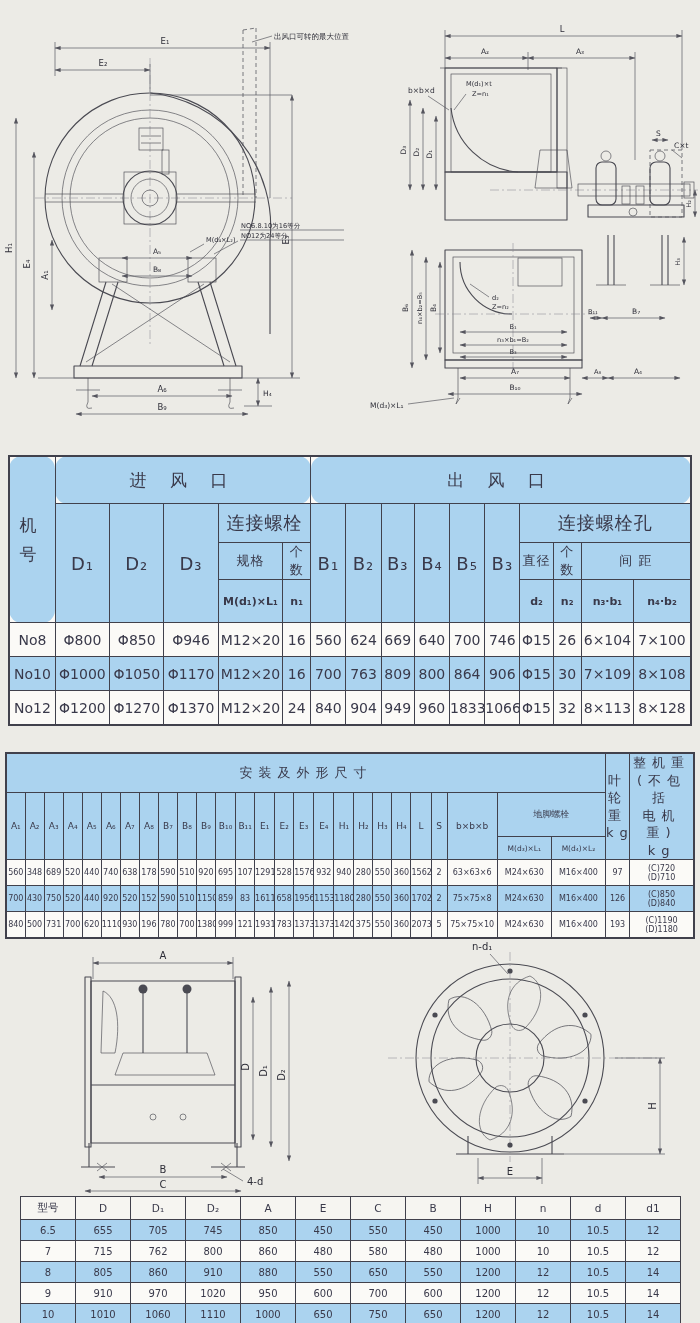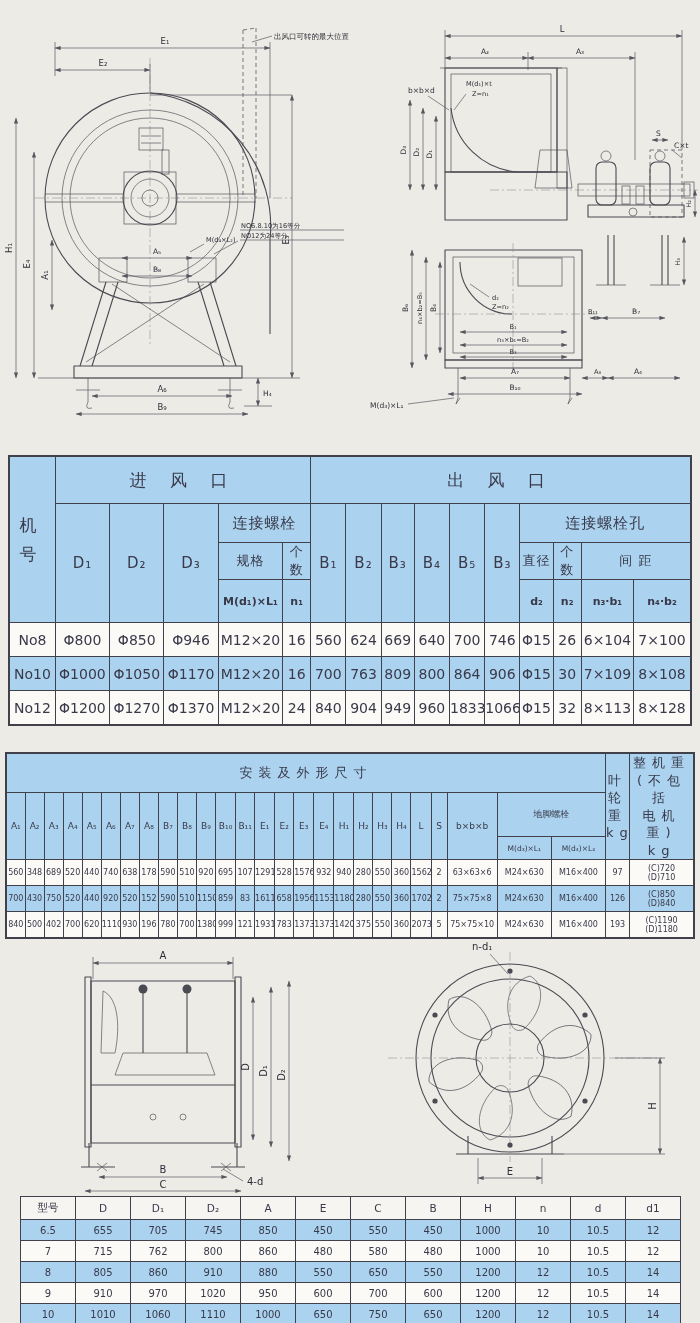--- a/index.html
+++ b/index.html
@@ -15,23 +15,23 @@
   .cl{stroke:#8d8d94;stroke-width:0.55;fill:none;stroke-dasharray:9 3 2 3;}
   .ds{stroke:#5a5a62;stroke-width:0.8;fill:none;stroke-dasharray:4 3;}
   .dot{fill:#4a4a52;stroke:none;}
 
   table{border-collapse:collapse;table-layout:fixed;background:#fbfaf7;}
   th,td{border:1px solid #41414c;text-align:center;vertical-align:middle;
         padding:0;white-space:pre-line;color:#39394a;overflow:hidden;font-weight:normal;}
 
   #table1{position:absolute;left:8px;top:455px;width:684px;border:2px solid #41414c;}
   #table1 th{background:#abd3ef;}
-  #table1 thead tr:nth-child(1) th{height:46px;font-size:17px;letter-spacing:9px;}
+  #table1 thead tr:nth-child(1) th{height:46px;font-size:17px;letter-spacing:9px;border-radius:13px;}
   #table1 th.corner{font-size:16px;letter-spacing:0;line-height:1.7;}
-  #table1 thead tr:nth-child(2) th{height:38px;font-size:15px;letter-spacing:1px;}
+  #table1 thead tr:nth-child(2) th{height:38px;font-size:18px;letter-spacing:1px;}
   #table1 thead tr:nth-child(3) th{height:34px;font-size:13px;letter-spacing:1px;}
   #table1 thead tr:nth-child(4) th{height:42px;font-size:11px;letter-spacing:0;font-weight:bold;}
   #table1 tbody td{height:33px;font-size:14px;}
   #table1 tbody tr:nth-child(2) td{background:#abd3ef;}
 
   #table2{position:absolute;left:5px;top:752px;width:690px;border:2px solid #41414c;}
   #table2 th{background:#abd3ef;}
   #table2 thead tr:nth-child(1) th{height:38px;font-size:13px;letter-spacing:6px;}
   #table2 th.wcol{font-size:9px;letter-spacing:0;line-height:1.35;}
   #table2 thead tr:nth-child(2) th{height:36px;font-size:9px;letter-spacing:0;}
@@ -514,21 +514,21 @@
           <td>75×75×8</td>
           <td>M24×630</td>
           <td>M16×400</td>
           <td>126</td>
           <td>(C)850
 (D)840</td>
         </tr>
         <tr>
           <td>840</td>
           <td>500</td>
-          <td>402</td>
+          <td>731</td>
           <td>700</td>
           <td>620</td>
           <td>1110</td>
           <td>930</td>
           <td>196</td>
           <td>780</td>
           <td>700</td>
           <td>1380</td>
           <td>999</td>
           <td>121</td>

